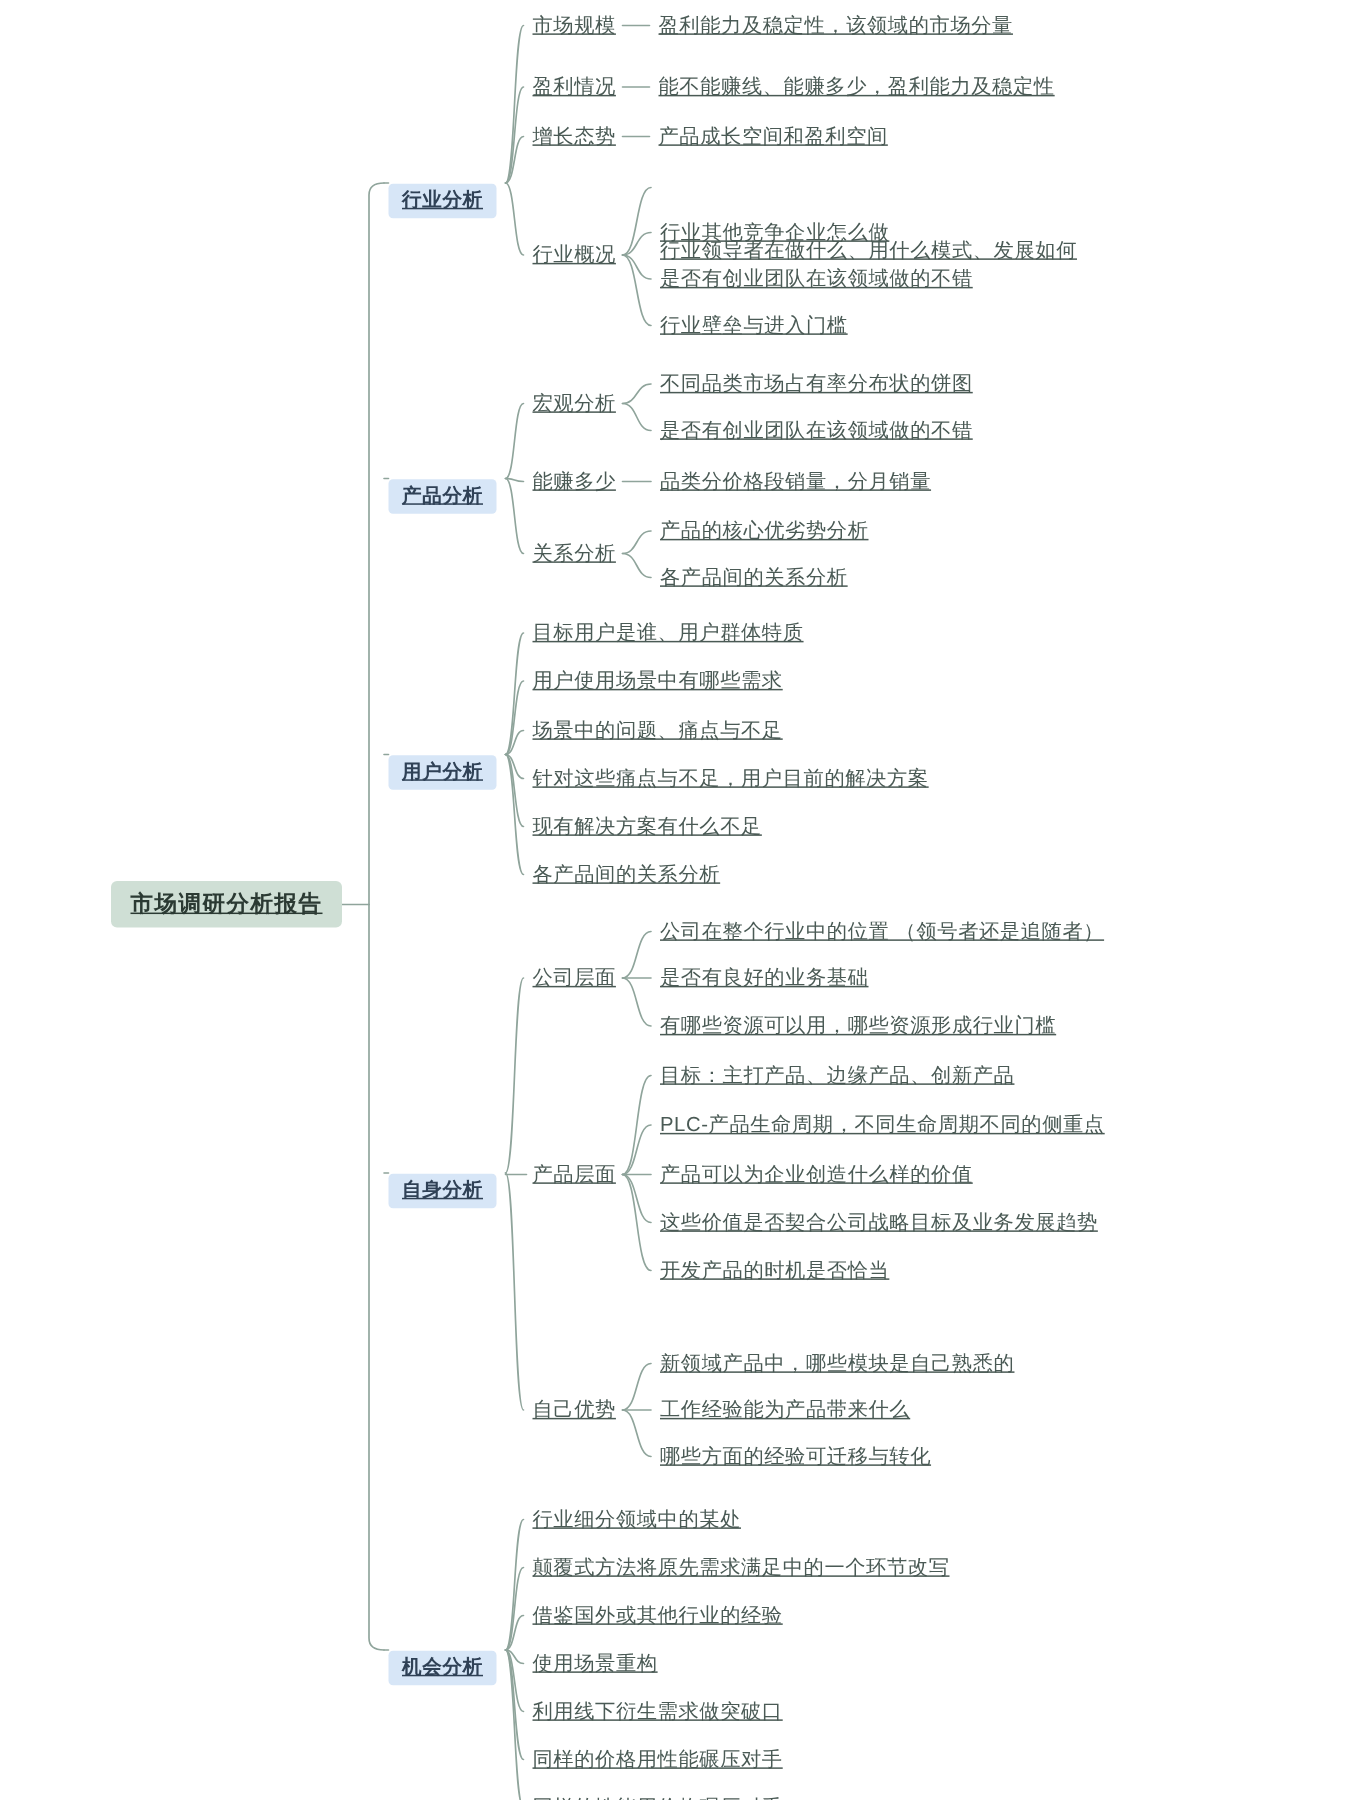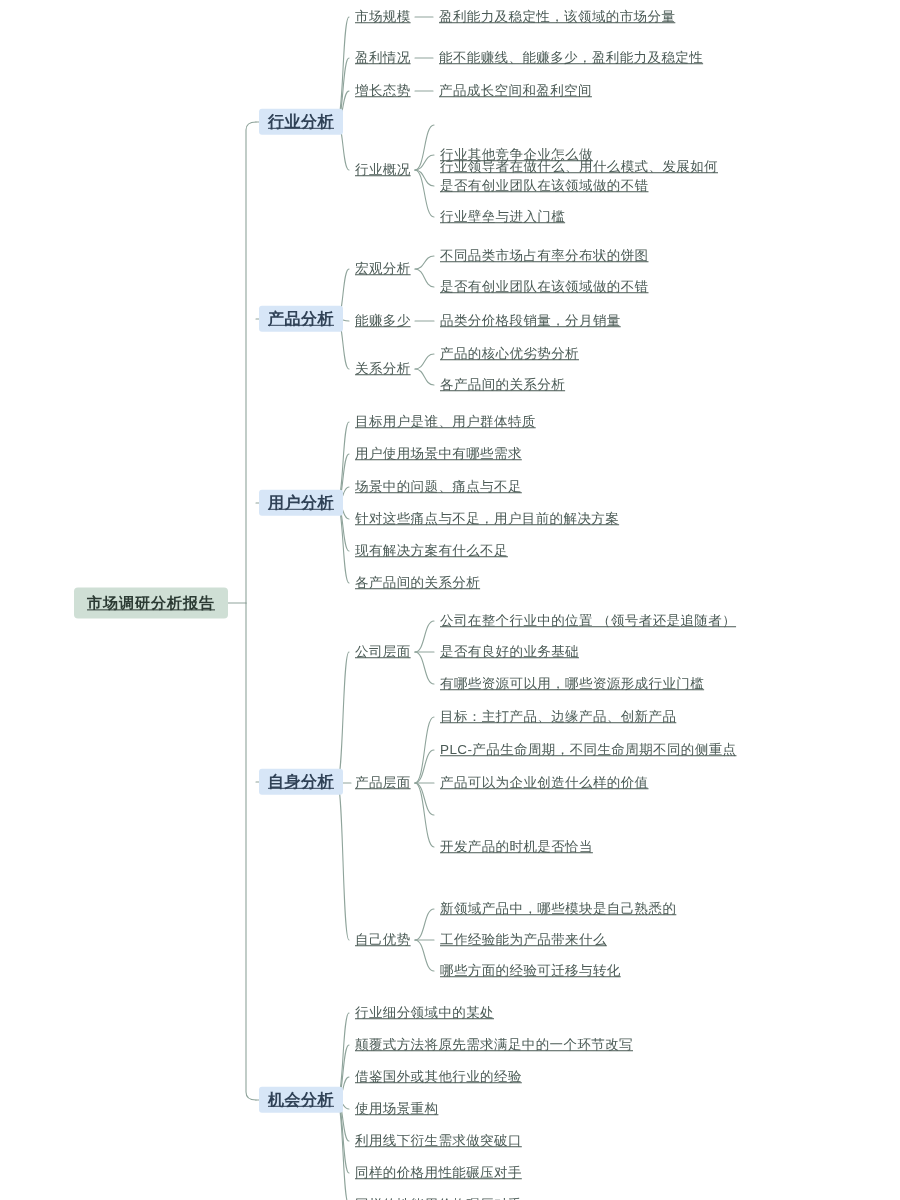--- a/index.html
+++ b/index.html
@@ -23,24 +23,25 @@
     font-weight:bold;
     font-size:15px;
     padding:7px 13px;
     border-radius:4px;
     letter-spacing:1px;
   }
   .node.lvl2{
     background:#d7e6f7;
     color:#2f4156;
     font-weight:bold;
-    font-size:16px;
+    font-size:13px;
     padding:4px 9px;
     border-radius:3px;
     letter-spacing:.5px;
+    margin-top:12px;
   }
   .node.lvl3{
     color:#4a5a55;
     font-size:13.5px;
     letter-spacing:.4px;
   }
   .node.leaf{
     color:#4a5a55;
     font-size:13.5px;
     letter-spacing:.4px;
@@ -137,20 +138,21 @@
     <div class="node leaf" style="left: 355px; top: 583px;">各产品间的关系分析</div>
     <div class="node lvl2" style="left: 259px; top: 782px;">自身分析</div>
     <div class="node lvl3" style="left: 355px; top: 652px;">公司层面</div>
     <div class="node leaf" style="left: 440px; top: 621px;">公司在整个行业中的位置 （领号者还是追随者）</div>
     <div class="node leaf" style="left: 440px; top: 652px;">是否有良好的业务基础</div>
     <div class="node leaf" style="left: 440px; top: 684px;">有哪些资源可以用，哪些资源形成行业门槛</div>
     <div class="node lvl3" style="left: 355px; top: 783px;">产品层面</div>
     <div class="node leaf" style="left: 440px; top: 717px;">目标：主打产品、边缘产品、创新产品</div>
     <div class="node leaf" style="left: 440px; top: 750px;">PLC-产品生命周期，不同生命周期不同的侧重点</div>
     <div class="node leaf" style="left: 440px; top: 783px;">产品可以为企业创造什么样的价值</div>
+    <div class="node leaf" style="left: 440px; top: 815px;">这些价值是否契合公司战略目标及业务发展趋势</div>
     <div class="node leaf" style="left: 440px; top: 847px;">开发产品的时机是否恰当</div>
     <div class="node lvl3" style="left: 355px; top: 940px;">自己优势</div>
     <div class="node leaf" style="left: 440px; top: 909px;">新领域产品中，哪些模块是自己熟悉的</div>
     <div class="node leaf" style="left: 440px; top: 940px;">工作经验能为产品带来什么</div>
     <div class="node leaf" style="left: 440px; top: 971px;">哪些方面的经验可迁移与转化</div>
     <div class="node lvl2" style="left: 259px; top: 1100px;">机会分析</div>
     <div class="node leaf" style="left: 355px; top: 1013px;">行业细分领域中的某处</div>
     <div class="node leaf" style="left: 355px; top: 1045px;">颠覆式方法将原先需求满足中的一个环节改写</div>
     <div class="node leaf" style="left: 355px; top: 1077px;">借鉴国外或其他行业的经验</div>
     <div class="node leaf" style="left: 355px; top: 1109px;">使用场景重构</div>

